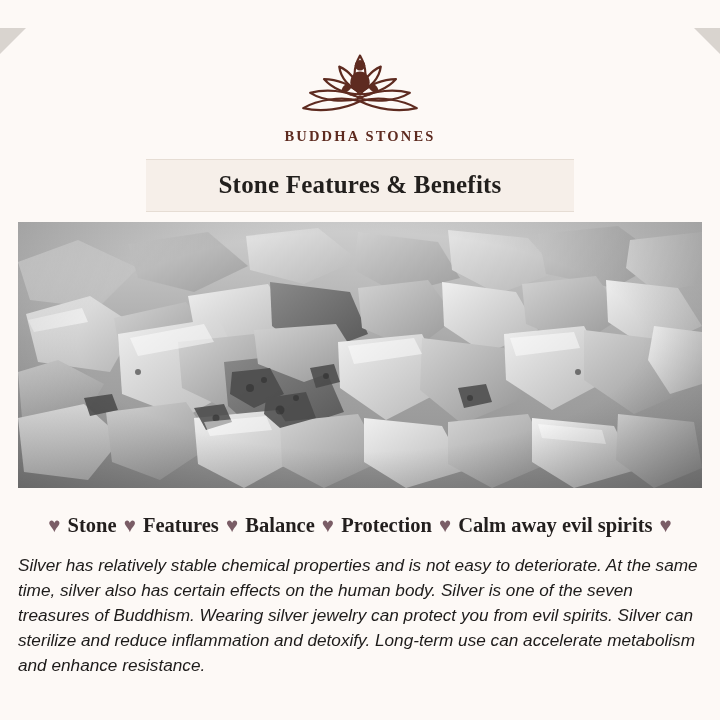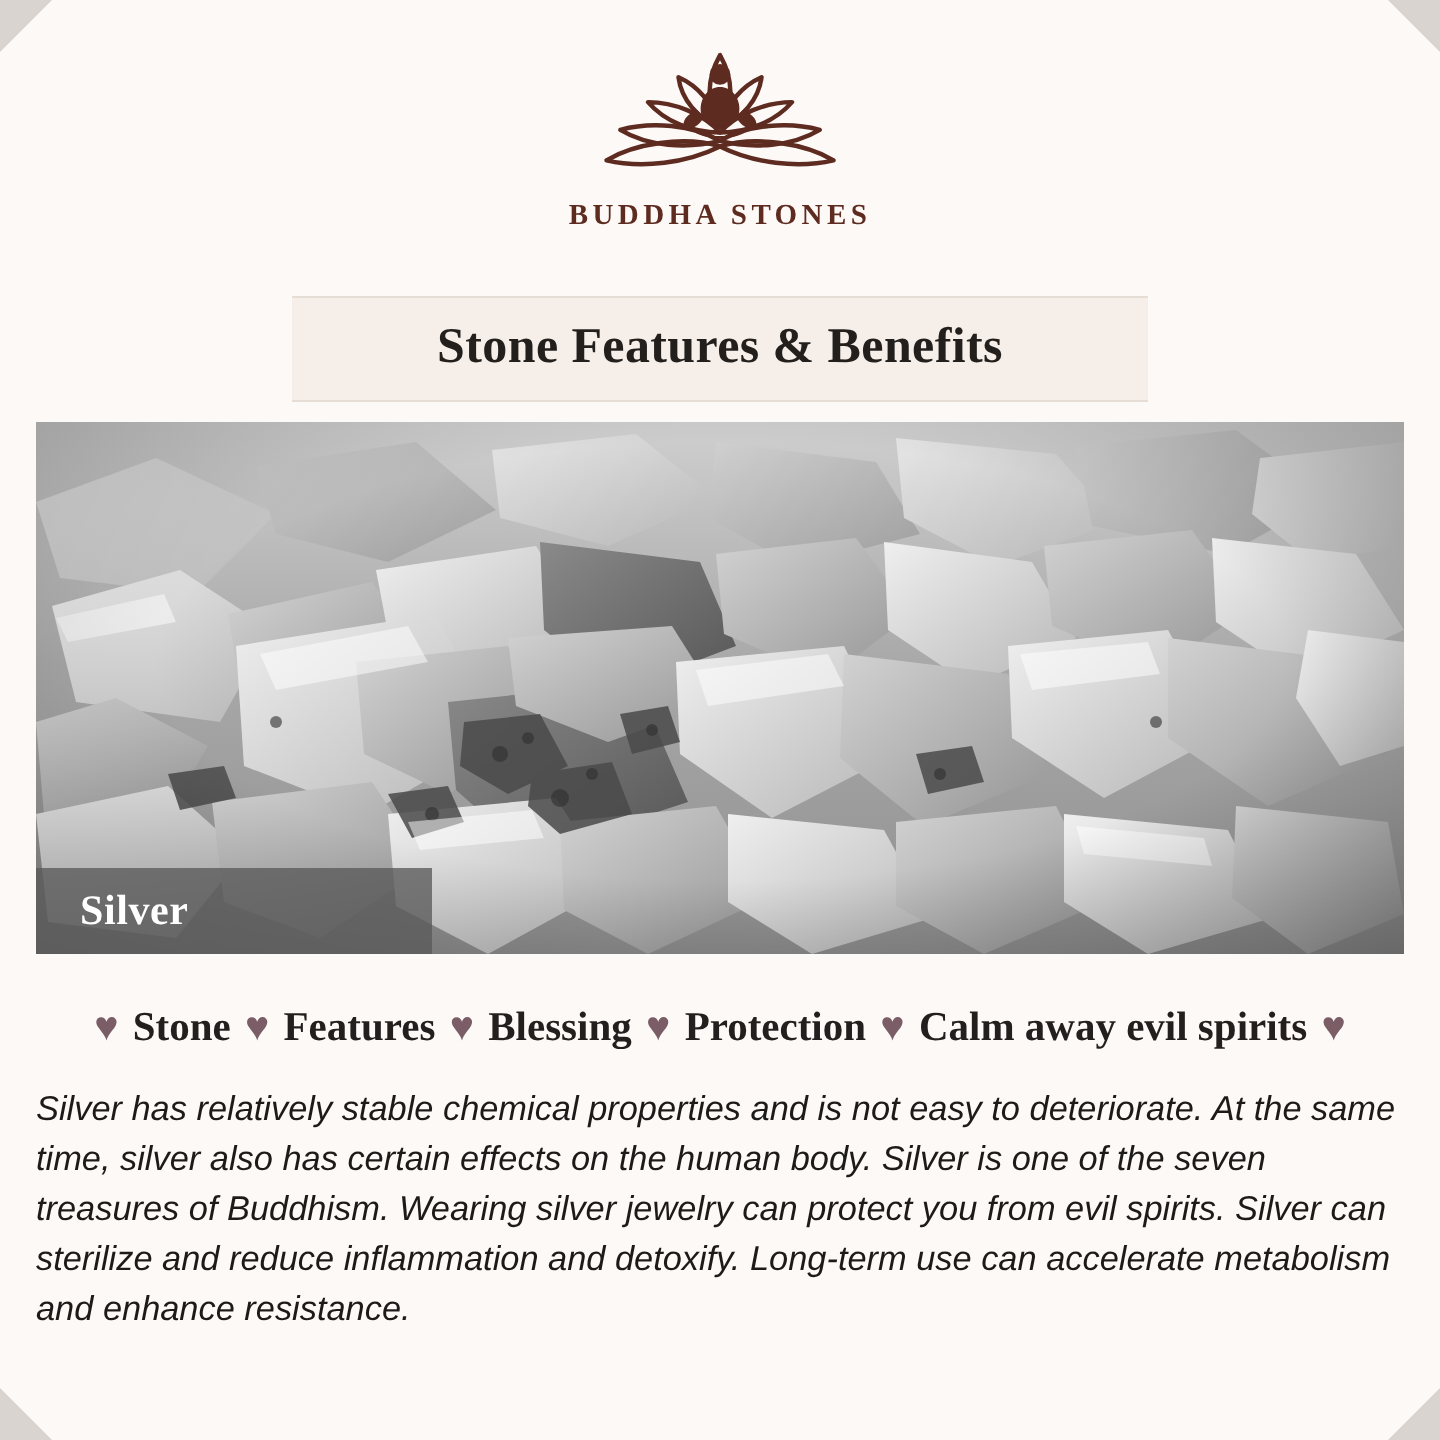--- a/index.html
+++ b/index.html
@@ -49,38 +49,39 @@
     height: 720px;
     box-sizing: border-box;
   }
 
   
   .logo-wrap {
     padding-top: 22px;
     display: flex;
     flex-direction: column;
     align-items: center;
+    margin-top: 28px;
   }
   .logo-mark {
     width: 168px;
     height: 72px;
     display: block;
   }
   .logo-text {
     margin-top: 6px;
     font-size: 14.5px;
     letter-spacing: 2.2px;
     font-weight: bold;
     color: #5e2b20;
     font-family: "Liberation Serif", serif;
   }
 
   
   .title-band {
-    margin: 31px auto 0 auto;
+    margin: 14px auto 0 auto;
     width: 428px;
     background: #f6efe9;
     border-top: 1px solid #e6ddd4;
     border-bottom: 1px solid #e6ddd4;
     text-align: center;
     padding: 11px 0 12px 0;
   }
   .title-band .title {
     font-family: "Liberation Serif", serif;
     font-size: 25px;
@@ -281,31 +282,30 @@
         <polygon points="112,116 186,102 196,120 120,134"></polygon>
         <polygon points="330,124 396,116 404,132 336,142"></polygon>
         <polygon points="492,116 556,110 562,126 498,134"></polygon>
         <polygon points="10,98 64,86 70,100 16,110"></polygon>
         <polygon points="186,200 248,194 254,208 192,214"></polygon>
         <polygon points="520,202 584,208 588,222 524,216"></polygon>
       </g>
 
       <rect width="684" height="266" fill="url(#vig)"></rect>
     </svg>
-    <div class="stone-label">Silver</div>
   </div>
 
   <div class="body-wrap">
     <div class="keywords">
       <span class="heart">♥</span>
       <span>Stone</span>
       <span class="heart">♥</span>
       <span>Features</span>
       <span class="heart">♥</span>
-      <span>Blessing</span>
+      <span>Balance</span>
       <span class="heart">♥</span>
       <span>Protection</span>
       <span class="heart">♥</span>
       <span>Calm away evil spirits</span>
       <span class="heart">♥</span>
     </div>
     <div class="desc">Silver has relatively stable chemical properties and is not easy to deteriorate. At the same time, silver also has certain effects on the human body. Silver is one of the seven treasures of Buddhism. Wearing silver jewelry can protect you from evil spirits. Silver can sterilize and reduce inflammation and detoxify. Long-term use can accelerate metabolism and enhance resistance.</div>
   </div>
 
 </div>

